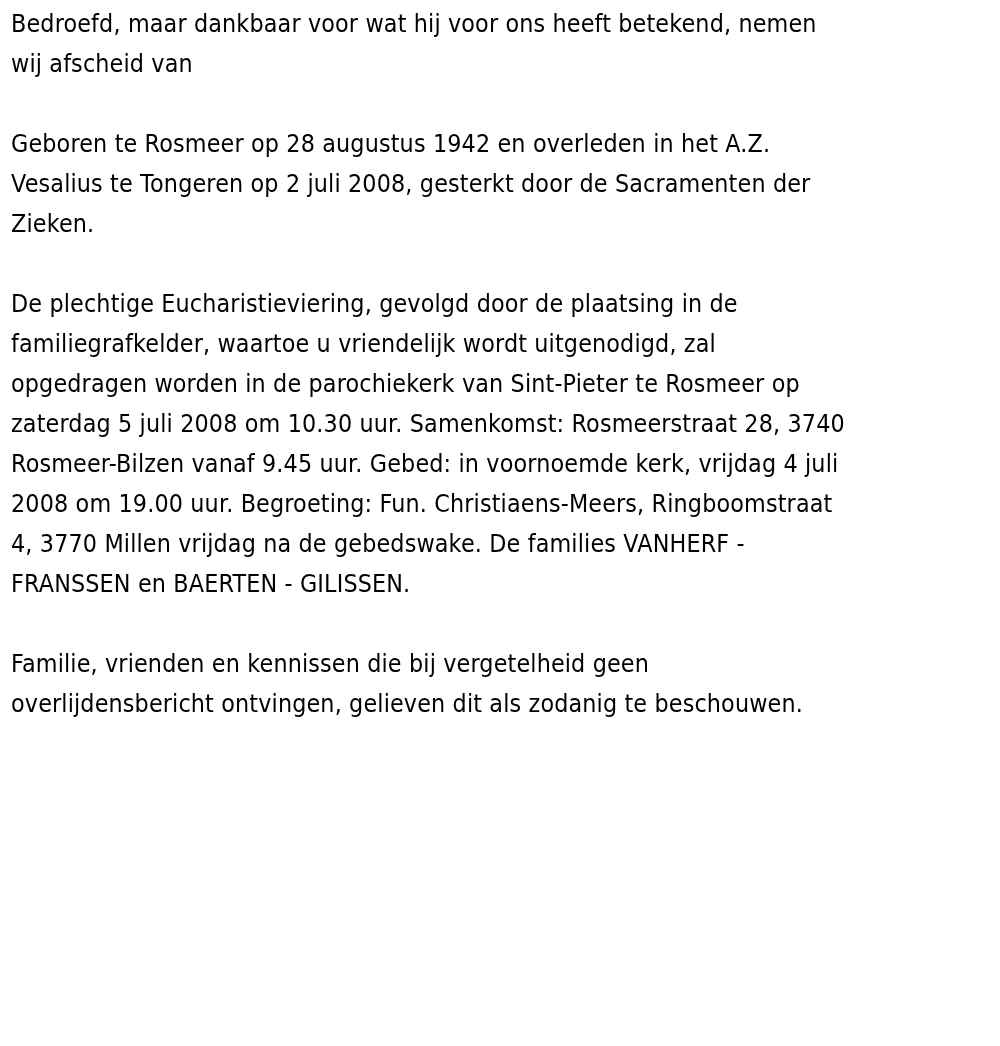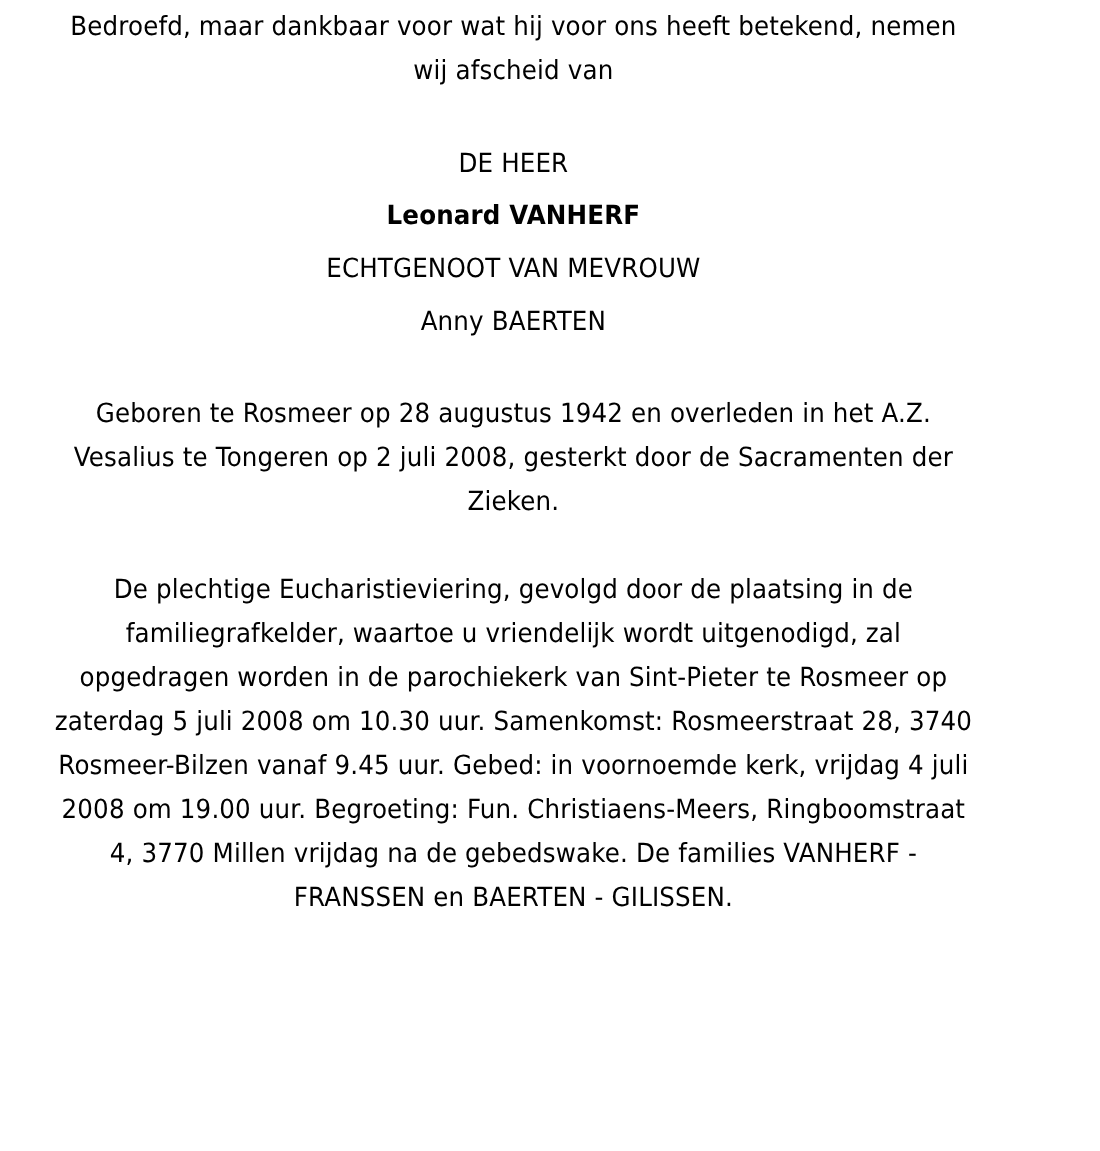--- a/index.html
+++ b/index.html
@@ -22,53 +22,51 @@
       left: 11px;
       top: 4px;
       width: 980px;
     }
     .line {
       display: block;
       height: 40px;
       white-space: nowrap;
       transform-origin: left center;
     }
-    .para { margin: 0 0 40px 0; text-align: center; }
+    .para { margin: 0 0 40px 0; }
     .bold { font-weight: bold; }
     .cond { transform: scaleX(0.93); }
   </style>
 </head>
 <body>
 
 <div class="doc">
 
   <div class="para">
     <span class="line cond">Bedroefd, maar dankbaar voor wat hij voor ons heeft betekend, nemen</span>
     <span class="line cond">wij afscheid van</span>
   </div>
 
-  <div class="para" style="margin-bottom:40px;">
-    <span class="line cond" style="height:48px;line-height:48px;">DE HEER</span>
-    <span class="line bold cond" style="height:48px;line-height:48px;">Leonard VANHERF</span>
-    <span class="line cond" style="height:48px;line-height:48px;">ECHTGENOOT VAN MEVROUW</span>
-    <span class="line cond" style="height:48px;line-height:48px;">Anny BAERTEN</span>
-  </div>
 
   <div class="para">
     <span class="line cond">Geboren te Rosmeer op 28 augustus 1942 en overleden in het A.Z.</span>
     <span class="line cond">Vesalius te Tongeren op 2 juli 2008, gesterkt door de Sacramenten der</span>
     <span class="line cond">Zieken.</span>
   </div>
 
   <div class="para">
     <span class="line cond">De plechtige Eucharistieviering, gevolgd door de plaatsing in de</span>
     <span class="line cond">familiegrafkelder, waartoe u vriendelijk wordt uitgenodigd, zal</span>
     <span class="line cond">opgedragen worden in de parochiekerk van Sint-Pieter te Rosmeer op</span>
     <span class="line cond">zaterdag 5 juli 2008 om 10.30 uur. Samenkomst: Rosmeerstraat 28, 3740</span>
     <span class="line cond">Rosmeer-Bilzen vanaf 9.45 uur. Gebed: in voornoemde kerk, vrijdag 4 juli</span>
     <span class="line cond">2008 om 19.00 uur. Begroeting: Fun. Christiaens-Meers, Ringboomstraat</span>
     <span class="line cond">4, 3770 Millen vrijdag na de gebedswake. De families VANHERF -</span>
     <span class="line cond">FRANSSEN en BAERTEN - GILISSEN.</span>
   </div>
 
 
+  <div class="para">
+    <span class="line cond">Familie, vrienden en kennissen die bij vergetelheid geen</span>
+    <span class="line cond">overlijdensbericht ontvingen, gelieven dit als zodanig te beschouwen.</span>
+  </div>
 
 </div>
 
 </body></html>

